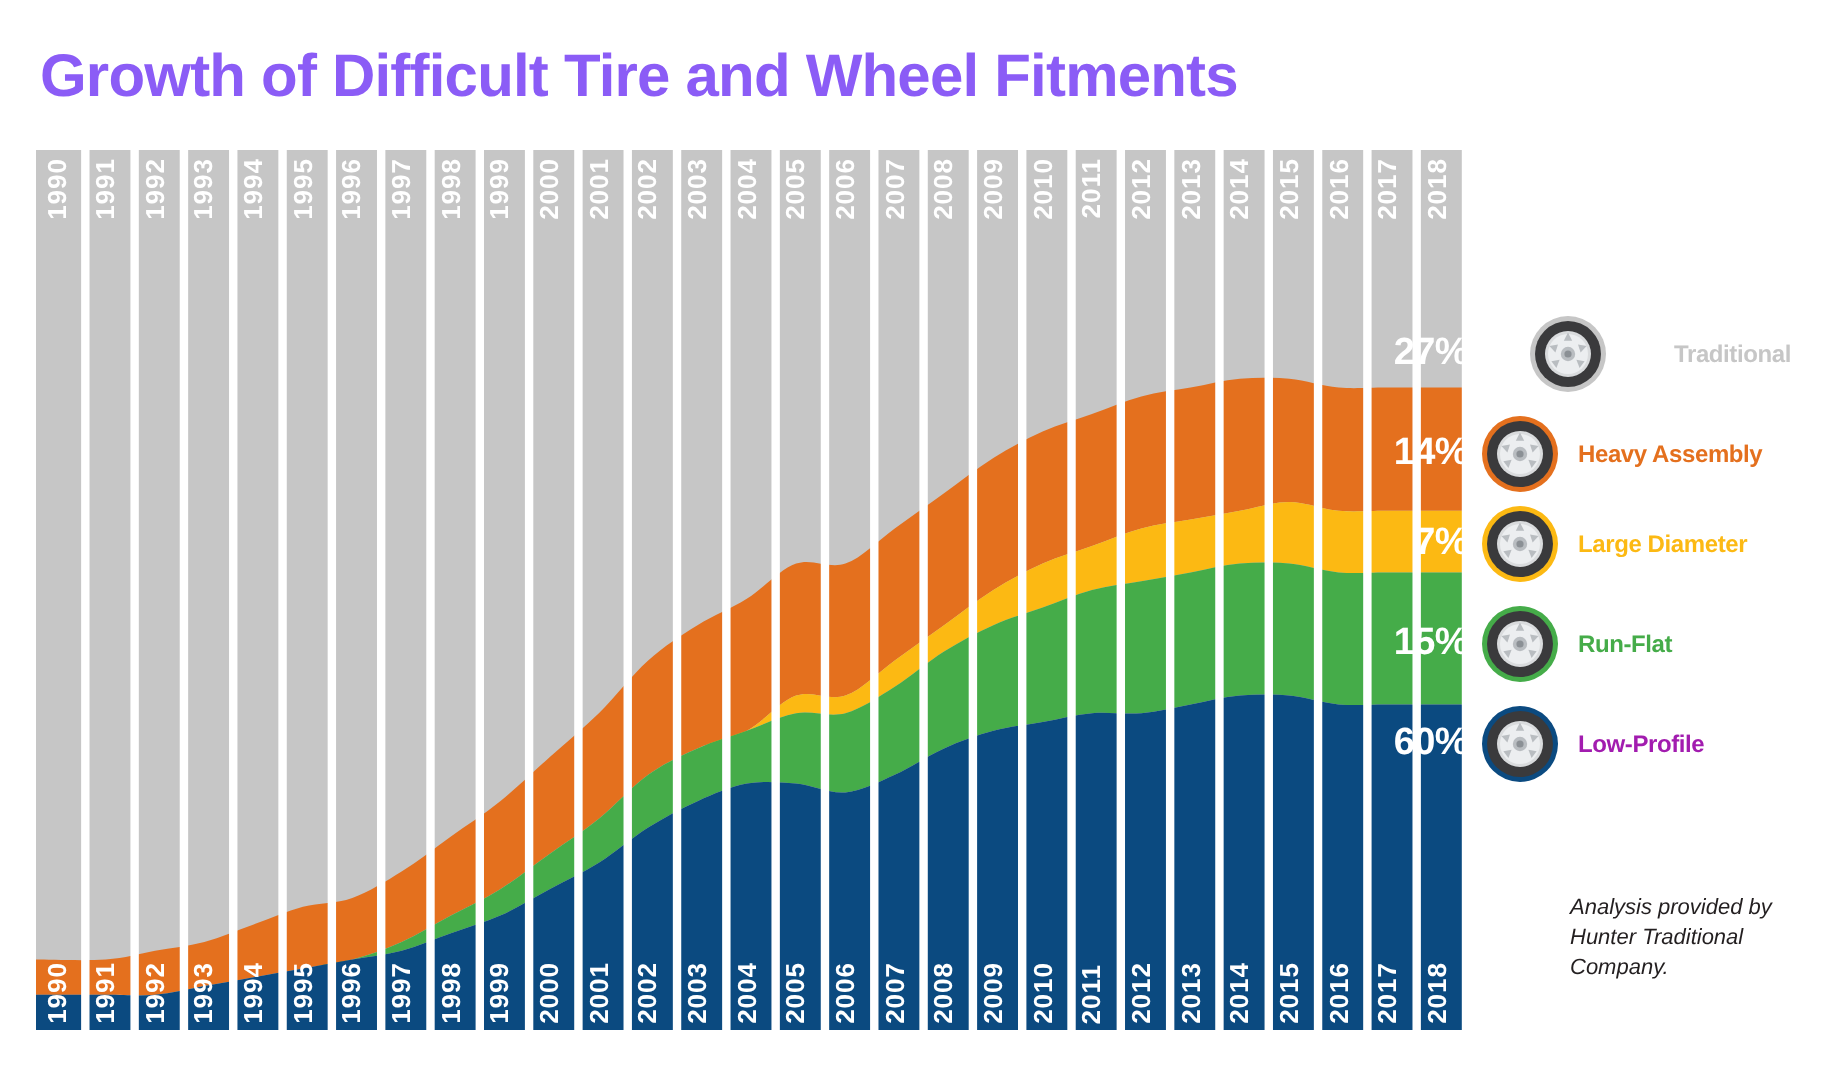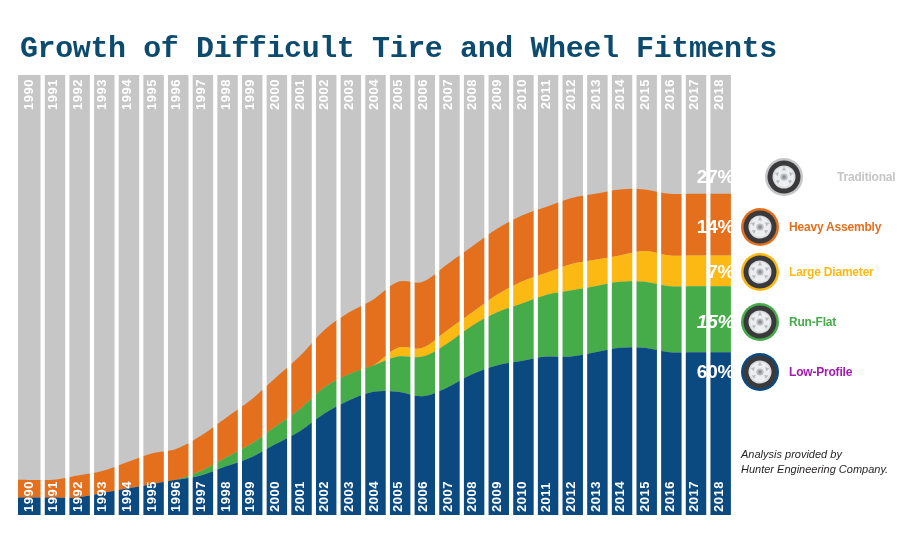--- a/index.html
+++ b/index.html
@@ -4,23 +4,23 @@
 <style>
   html,body{margin:0;padding:0;}
   body{
     width:920px;height:540px;background:#ffffff;overflow:hidden;
     font-family:"Liberation Sans","DejaVu Sans",sans-serif;
     -webkit-font-smoothing:antialiased;
   }
   #app{position:relative;width:920px;height:540px;}
 
   .title{
-    position:absolute;left:20px;top:32px;
-    font-size:30px;font-weight:bold;color:#0c4a6e;
-    letter-spacing:-0.4px;white-space:nowrap;font-family:Liberation Mono, monospace;
+    position:absolute;left:20px;top:22px;
+    font-size:30px;font-weight:bold;color:#8b5cf6;
+    letter-spacing:-0.4px;white-space:nowrap;
   }
 
   
   .plot{position:absolute;left:18px;top:75px;width:715px;height:440px;}
   .plot-bg{position:absolute;inset:0;background:#c6c6c6;}
   .area-svg{position:absolute;left:0;top:0;width:715px;height:440px;}
   .grid-svg{position:absolute;left:0;top:0;width:715px;height:440px;}
 
   
   .ylab{
@@ -38,21 +38,21 @@
   .lgrow{position:absolute;left:0;display:flex;align-items:center;height:38px;}
   .lgpct{
     width:46px;text-align:right;font-size:19px;font-weight:bold;
     color:#ffffff;letter-spacing:-0.3px;
   }
   .tire{position:relative;width:40px;height:40px;margin-left:6px;flex:0 0 40px;}
   .lglabel{margin-left:9px;font-size:12px;font-weight:bold;letter-spacing:-0.2px;white-space:nowrap;}
 
   
   .credit{
-    position:absolute;left:741px;top:447px;
+    position:absolute;left:785px;top:447px;
     font-size:11px;font-style:italic;color:#231f20;line-height:1.38;
     font-family:"Liberation Sans","DejaVu Sans",sans-serif;
   }
   .logo{position:absolute;left:751px;top:487px;width:150px;}
   .logo-top{
     font-size:24px;font-weight:bold;font-style:italic;color:#000;
     letter-spacing:1.2px;line-height:1;
     transform:scaleX(1.06);transform-origin:left center;
   }
   .logo-bot{
@@ -225,21 +225,21 @@
               <path d="M29.3 16 L26.3 19.3 L25 15.3 Z"></path>
               <path d="M25.8 27 L24.2 22.9 L28.3 23.6 Z"></path>
               <path d="M14.2 27 L15.8 22.9 L11.7 23.6 Z"></path>
               <path d="M10.7 16 L15 15.3 L13.7 19.3 Z"></path>
             </g>
             <circle cx="20" cy="20" r="1.8" fill="#8b9095"></circle>
           </svg></div>
         <div class="lglabel" style="color: rgb(252, 185, 19);">Large Diameter</div>
       </div>
       <div class="lgrow" style="top: 145px;">
-        <div class="lgpct" style="color: rgb(255, 255, 255); font-style: italic;">15%</div>
+        <div class="lgpct" style="color: rgb(255, 255, 255);">15%</div>
         <div class="tire"><svg viewBox="0 0 40 40" width="40" height="40">
             <circle cx="20" cy="20" r="19" fill="#45ac49"></circle>
             <circle cx="20" cy="20" r="16.5" fill="#3a3a3c"></circle>
             <circle cx="20" cy="20" r="11.5" fill="#d9dbdd"></circle>
             <circle cx="20" cy="20" r="10" fill="#eceef0"></circle>
             <circle cx="20" cy="20" r="3.6" fill="#b9bdc1"></circle>
             <g fill="#b9bdc1">
               <path d="M20 9.2 L22.1 13.4 L17.9 13.4 Z"></path>
               <path d="M29.3 16 L26.3 19.3 L25 15.3 Z"></path>
               <path d="M25.8 27 L24.2 22.9 L28.3 23.6 Z"></path>
@@ -266,17 +266,17 @@
               <path d="M10.7 16 L15 15.3 L13.7 19.3 Z"></path>
             </g>
             <circle cx="20" cy="20" r="1.8" fill="#8b9095"></circle>
           </svg></div>
         <div class="lglabel" style="color: #a21caf;">Low-Profile</div>
       </div>
     </div>
 
   <div class="credit">
     <div>Analysis provided by</div>
-    <div>Hunter Engineering Company.</div>
+    <div>Hunter Traditional Company.</div>
   </div>
 
 
 </div>
 
 </body></html>

